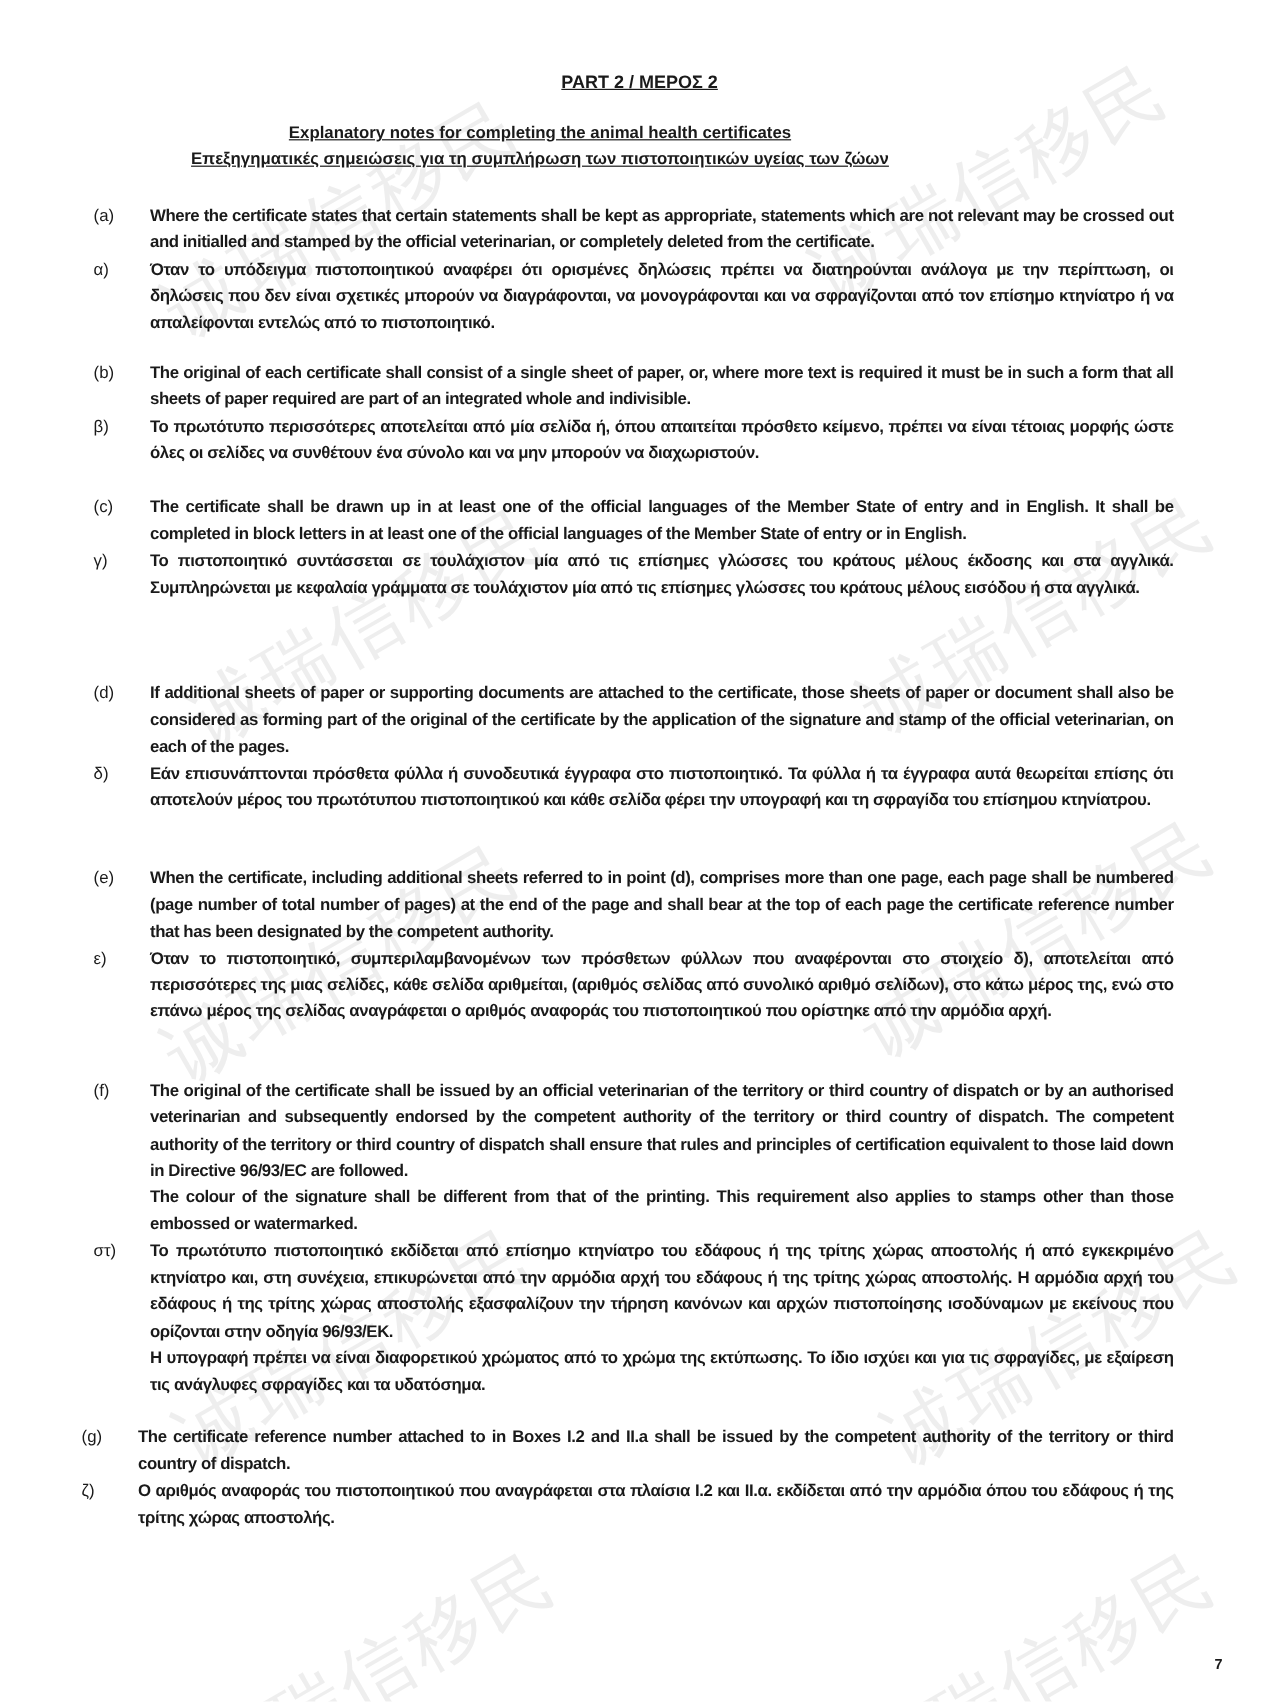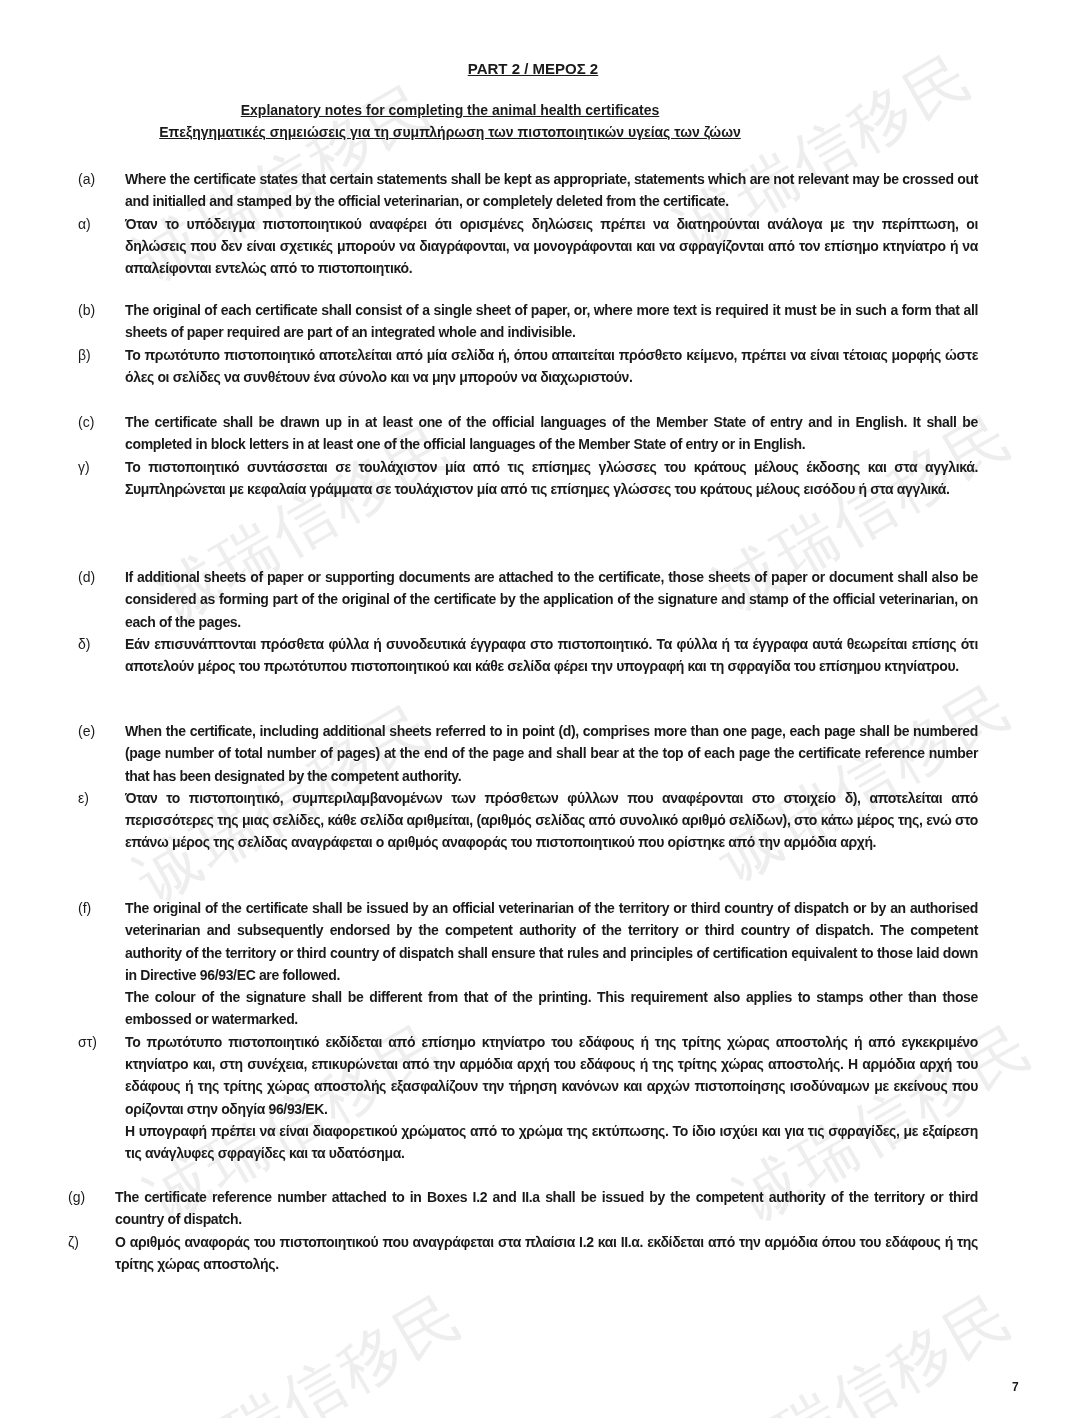--- a/index.html
+++ b/index.html
@@ -47,21 +47,21 @@
     </div>
 </div>
 
 <div class="note" style="top:299px;">
   <div class="row">
       <span class="mark">(b)</span>
       <span class="txt">The original of each certificate shall consist of a single sheet of paper, or, where more text is required it must be in such a form that all sheets of paper required are part of an integrated whole and indivisible.</span>
     </div>
   <div class="row">
       <span class="mark">β)</span>
-      <span class="txt">Το πρωτότυπο πιστοποιητικό αποτελείται από μία σελίδα ή, όπου απαιτείται πρόσθετο κείμενο, πρέπει να είναι τέτοιας μορφής ώστε όλες οι σελίδες να συνθέτουν ένα σύνολο και να μην μπορούν να διαχωριστούν.</span>
+      <span class="txt">Το πρωτότυπο περισσότερες αποτελείται από μία σελίδα ή, όπου απαιτείται πρόσθετο κείμενο, πρέπει να είναι τέτοιας μορφής ώστε όλες οι σελίδες να συνθέτουν ένα σύνολο και να μην μπορούν να διαχωριστούν.</span>
     </div>
 </div>
 
 <div class="note" style="top:411px;">
   <div class="row">
       <span class="mark">(c)</span>
       <span class="txt">The certificate shall be drawn up in at least one of the official languages of the Member State of entry and in English. It shall be completed in block letters in at least one of the official languages of the Member State of entry or in English.</span>
     </div>
   <div class="row">
       <span class="mark">γ)</span>

